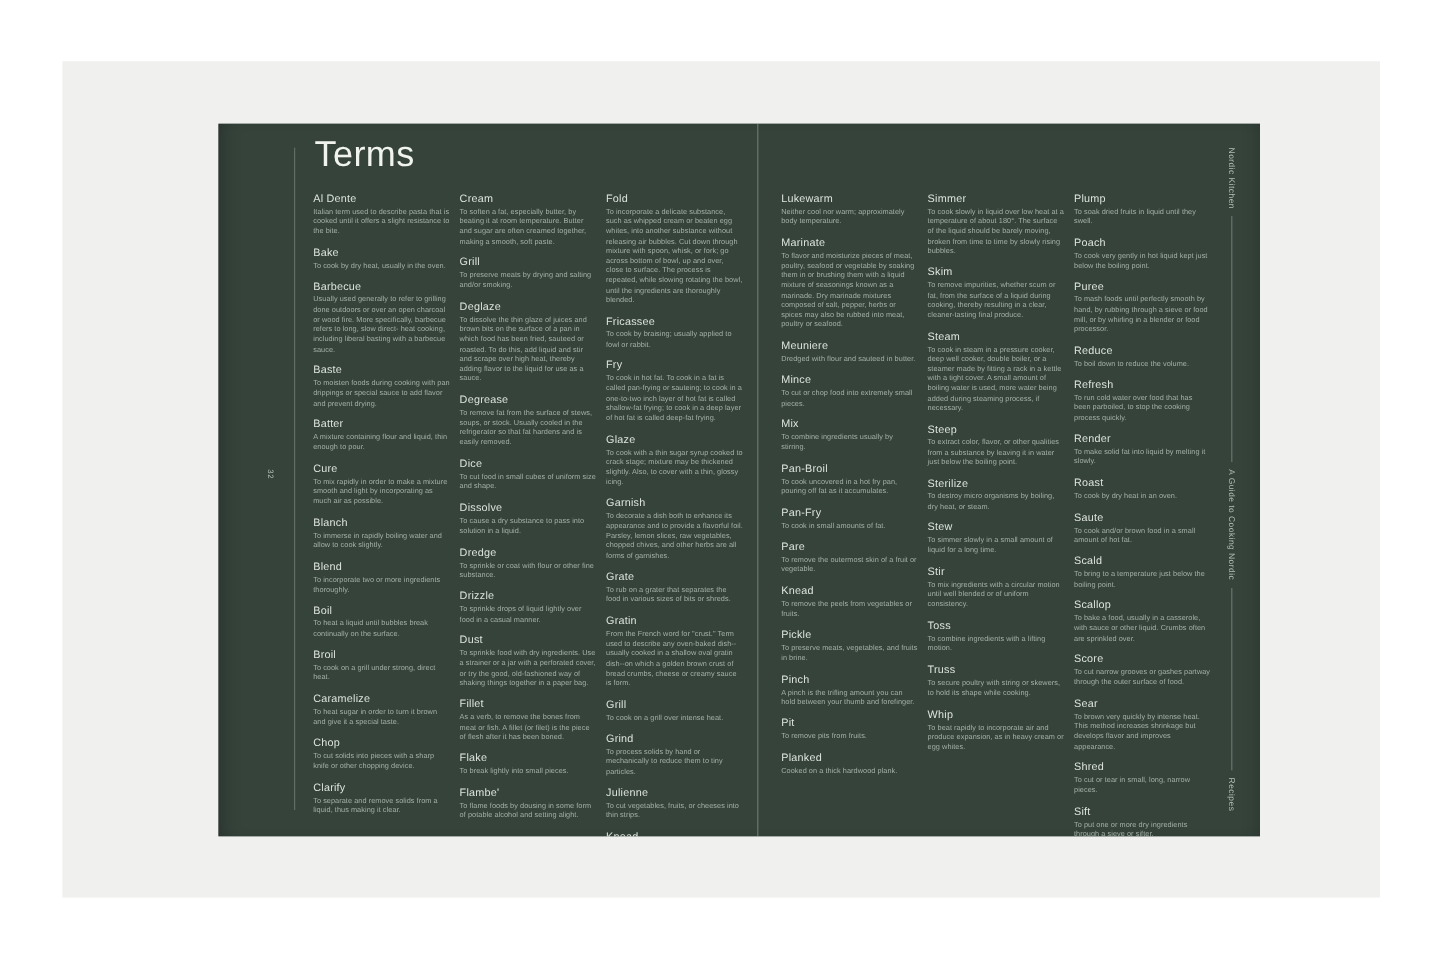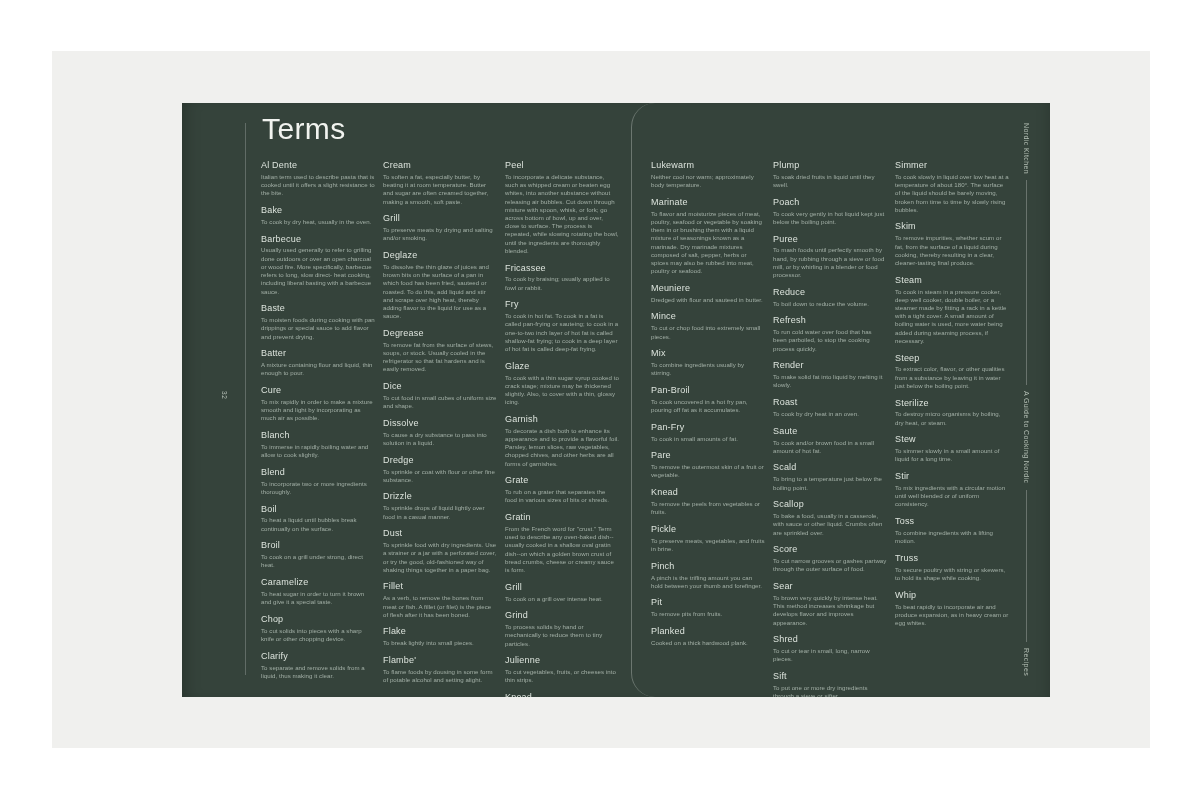--- a/index.html
+++ b/index.html
@@ -13,21 +13,21 @@
     background:#f0f0ee;
   }
   .spread{
     position:absolute;left:130px;top:52px;width:838px;height:594px;
     background:#35433b;
     box-shadow:inset 12px 0 16px -10px rgba(0,0,0,0.28), inset -10px 0 14px -9px rgba(0,0,0,0.18);
     display:flex;overflow:hidden;padding-left:30px;
   }
   .page{position:relative;height:100%;}
   .page-left{width:419px;}
-  .page-right{width:418px;border-left:1px solid rgba(223,231,223,0.32);border-radius:24px;}
+  .page-right{width:418px;border-left:1px solid rgba(223,231,223,0.32);}
   .margin-rule{
     position:absolute;left:33px;top:20px;width:1px;height:552px;
     background:rgba(255,255,255,0.22);
   }
   .title{
     position:absolute;left:50px;top:9px;margin:0;
     font-size:30px;font-weight:400;letter-spacing:0.4px;color:#f1f3ef;
   }
   .page-num{
     position:absolute;left:9px;top:288px;
@@ -195,21 +195,21 @@
             </div>
 
             <div class="entry">
               <div class="term">Flambe'</div>
               <div class="def">To flame foods by dousing in some form of potable alcohol and setting alight.</div>
             </div>
           </div>
         <div class="col">
 
             <div class="entry">
-              <div class="term">Peel</div>
+              <div class="term">Fold</div>
               <div class="def">To incorporate a delicate substance, such as whipped cream or beaten egg whites, into another substance without releasing air bubbles. Cut down through mixture with spoon, whisk, or fork; go across bottom of bowl, up and over, close to surface. The process is repeated, while slowing rotating the bowl, until the ingredients are thoroughly blended.</div>
             </div>
 
             <div class="entry">
               <div class="term">Fricassee</div>
               <div class="def">To cook by braising; usually applied to fowl or rabbit.</div>
             </div>
 
             <div class="entry">
               <div class="term">Fry</div>
@@ -325,20 +325,72 @@
             </div>
 
             <div class="entry">
               <div class="term">Planked</div>
               <div class="def">Cooked on a thick hardwood plank.</div>
             </div>
           </div>
         <div class="col">
 
             <div class="entry">
+              <div class="term">Simmer</div>
+              <div class="def">To cook slowly in liquid over low heat at a temperature of about 180°. The surface of the liquid should be barely moving, broken from time to time by slowly rising bubbles.</div>
+            </div>
+
+            <div class="entry">
+              <div class="term">Skim</div>
+              <div class="def">To remove impurities, whether scum or fat, from the surface of a liquid during cooking, thereby resulting in a clear, cleaner-tasting final produce.</div>
+            </div>
+
+            <div class="entry">
+              <div class="term">Steam</div>
+              <div class="def">To cook in steam in a pressure cooker, deep well cooker, double boiler, or a steamer made by fitting a rack in a kettle with a tight cover. A small amount of boiling water is used, more water being added during steaming process, if necessary.</div>
+            </div>
+
+            <div class="entry">
+              <div class="term">Steep</div>
+              <div class="def">To extract color, flavor, or other qualities from a substance by leaving it in water just below the boiling point.</div>
+            </div>
+
+            <div class="entry">
+              <div class="term">Sterilize</div>
+              <div class="def">To destroy micro organisms by boiling, dry heat, or steam.</div>
+            </div>
+
+            <div class="entry">
+              <div class="term">Stew</div>
+              <div class="def">To simmer slowly in a small amount of liquid for a long time.</div>
+            </div>
+
+            <div class="entry">
+              <div class="term">Stir</div>
+              <div class="def">To mix ingredients with a circular motion until well blended or of uniform consistency.</div>
+            </div>
+
+            <div class="entry">
+              <div class="term">Toss</div>
+              <div class="def">To combine ingredients with a lifting motion.</div>
+            </div>
+
+            <div class="entry">
+              <div class="term">Truss</div>
+              <div class="def">To secure poultry with string or skewers, to hold its shape while cooking.</div>
+            </div>
+
+            <div class="entry">
+              <div class="term">Whip</div>
+              <div class="def">To beat rapidly to incorporate air and produce expansion, as in heavy cream or egg whites.</div>
+            </div>
+          </div>
+        <div class="col">
+
+            <div class="entry">
               <div class="term">Plump</div>
               <div class="def">To soak dried fruits in liquid until they swell.</div>
             </div>
 
             <div class="entry">
               <div class="term">Poach</div>
               <div class="def">To cook very gently in hot liquid kept just below the boiling point.</div>
             </div>
 
             <div class="entry">
@@ -392,72 +444,20 @@
             </div>
 
             <div class="entry">
               <div class="term">Shred</div>
               <div class="def">To cut or tear in small, long, narrow pieces.</div>
             </div>
 
             <div class="entry">
               <div class="term">Sift</div>
               <div class="def">To put one or more dry ingredients through a sieve or sifter.</div>
-            </div>
-          </div>
-        <div class="col">
-
-            <div class="entry">
-              <div class="term">Simmer</div>
-              <div class="def">To cook slowly in liquid over low heat at a temperature of about 180°. The surface of the liquid should be barely moving, broken from time to time by slowly rising bubbles.</div>
-            </div>
-
-            <div class="entry">
-              <div class="term">Skim</div>
-              <div class="def">To remove impurities, whether scum or fat, from the surface of a liquid during cooking, thereby resulting in a clear, cleaner-tasting final produce.</div>
-            </div>
-
-            <div class="entry">
-              <div class="term">Steam</div>
-              <div class="def">To cook in steam in a pressure cooker, deep well cooker, double boiler, or a steamer made by fitting a rack in a kettle with a tight cover. A small amount of boiling water is used, more water being added during steaming process, if necessary.</div>
-            </div>
-
-            <div class="entry">
-              <div class="term">Steep</div>
-              <div class="def">To extract color, flavor, or other qualities from a substance by leaving it in water just below the boiling point.</div>
-            </div>
-
-            <div class="entry">
-              <div class="term">Sterilize</div>
-              <div class="def">To destroy micro organisms by boiling, dry heat, or steam.</div>
-            </div>
-
-            <div class="entry">
-              <div class="term">Stew</div>
-              <div class="def">To simmer slowly in a small amount of liquid for a long time.</div>
-            </div>
-
-            <div class="entry">
-              <div class="term">Stir</div>
-              <div class="def">To mix ingredients with a circular motion until well blended or of uniform consistency.</div>
-            </div>
-
-            <div class="entry">
-              <div class="term">Toss</div>
-              <div class="def">To combine ingredients with a lifting motion.</div>
-            </div>
-
-            <div class="entry">
-              <div class="term">Truss</div>
-              <div class="def">To secure poultry with string or skewers, to hold its shape while cooking.</div>
-            </div>
-
-            <div class="entry">
-              <div class="term">Whip</div>
-              <div class="def">To beat rapidly to incorporate air and produce expansion, as in heavy cream or egg whites.</div>
             </div>
           </div>
       </div>
       <div class="edge">
         <span class="edge-label">Nordic Kitchen</span>
         <span class="edge-line l1"></span>
         <span class="edge-label">A Guide to Cooking Nordic</span>
         <span class="edge-line l2"></span>
         <span class="edge-label">Recipes</span>
       </div>

